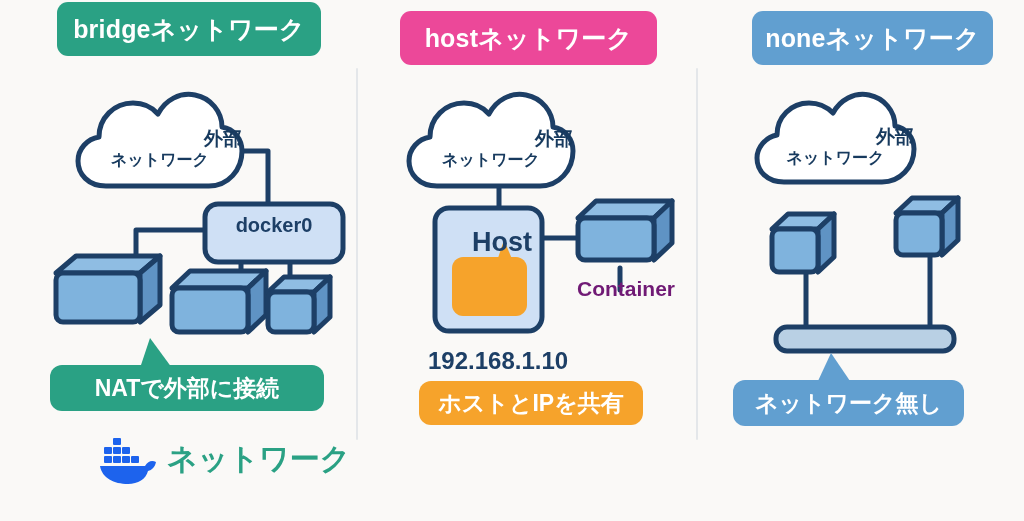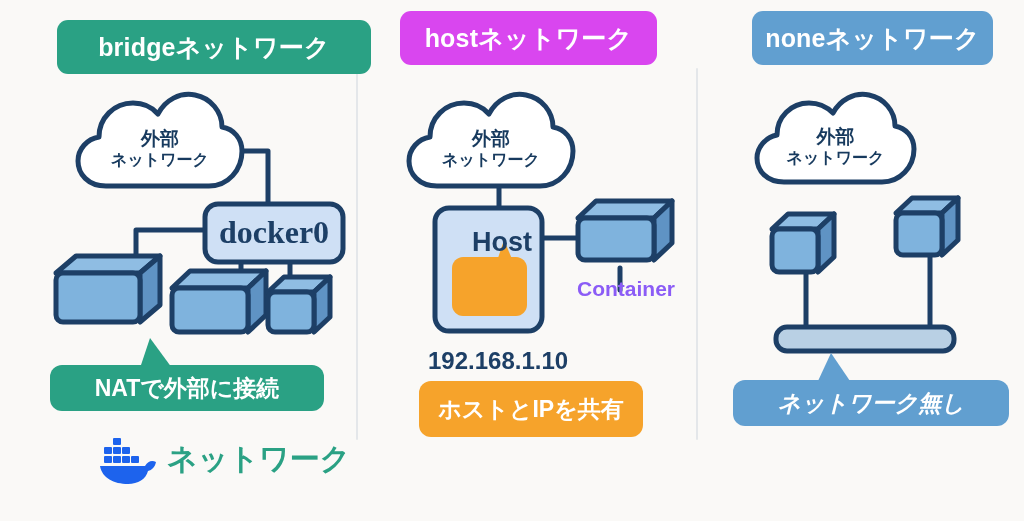--- a/index.html
+++ b/index.html
@@ -27,72 +27,72 @@
     position:absolute;
     display:flex;align-items:center;justify-content:center;
     color:#ffffff;
     font-weight:700;
     border-radius:11px;
     letter-spacing:.2px;
     white-space:nowrap;
     box-sizing:border-box;
   }
   .badge-title{font-size:25px;height:54px;}
-  #badge-bridge{left:57px;top:20px;width:314px;background:#2aa184;}
-  #badge-host{left:400px;top:11px;width:257px;background:#d946ef;}
+  #badge-bridge{left:57px;top:2px;width:264px;background:#2aa184;}
+  #badge-host{left:400px;top:11px;width:257px;background:#ec4899;}
   #badge-none{left:737px;top:11px;width:241px;background:#619fd0;margin-left:15px;}
 
   .callout{
     position:absolute;
     display:flex;align-items:center;justify-content:center;
     color:#fff;font-weight:700;font-size:23px;
     border-radius:12px;white-space:nowrap;box-sizing:border-box;
   }
   #callout-nat{left:50px;top:365px;width:274px;height:46px;background:#2aa184;}
-  #callout-share{left:419px;top:381px;width:224px;height:56px;background:#f6a32b;}
-  #callout-nonet{left:733px;top:380px;width:276px;height:46px;background:#619fd0;font-style:italic;}
+  #callout-share{left:419px;top:381px;width:224px;height:44px;background:#f6a32b;}
+  #callout-nonet{left:733px;top:380px;width:231px;height:46px;background:#619fd0;}
 
   .callout-tail{position:absolute;width:0;height:0;}
   #tail-nat{
     left:140px;top:338px;
     border-left:10px solid transparent;border-right:22px solid transparent;
     border-bottom:30px solid #2aa184;
   }
   #tail-nonet{
     left:818px;top:353px;
     border-left:13px solid transparent;border-right:19px solid transparent;
     border-bottom:28px solid #619fd0;
   }
 
   .cloud{position:absolute;}
   .cloud-txt{
     position:absolute;left:0;width:100%;
     text-align:center;color:#173a5e;font-weight:700;
     pointer-events:none;
   }
-  .cloud-txt.l1{font-size:19px;}
+  .cloud-txt.l1{font-size:19px;text-align:right;}
   .cloud-txt.l2{font-size:16px;}
 
   .ip-label{
     position:absolute;color:#1d3f66;font-weight:700;font-size:24px;
     white-space:nowrap;
   }
   #ip-text{left:428px;top:347px;}
 
   .node-label{
-    position:absolute;color:#8b5cf6;font-weight:600;font-size:21px;
+    position:absolute;color:#701a75;font-weight:600;font-size:21px;
     white-space:nowrap;
   }
   #label-container{left:577px;top:277px;}
 
   .box-label{
     position:absolute;color:#1d3f66;font-weight:600;
     white-space:nowrap;text-align:center;
   }
-  #label-docker0{left:208px;top:214px;width:132px;font-size:32px;font-family:Liberation Serif, serif;}
+  #label-docker0{left:208px;top:214px;width:132px;font-size:20px;}
   #label-host{left:448px;top:227px;width:108px;font-size:27px;}
 
   .docker-brand{position:absolute;left:99px;top:437px;width:245px;height:50px;}
   .brand-text{
     position:absolute;left:68px;top:2px;
     color:#2aa184;font-weight:700;font-size:30px;white-space:nowrap;
   }
 </style>
 </head>
 <body>

